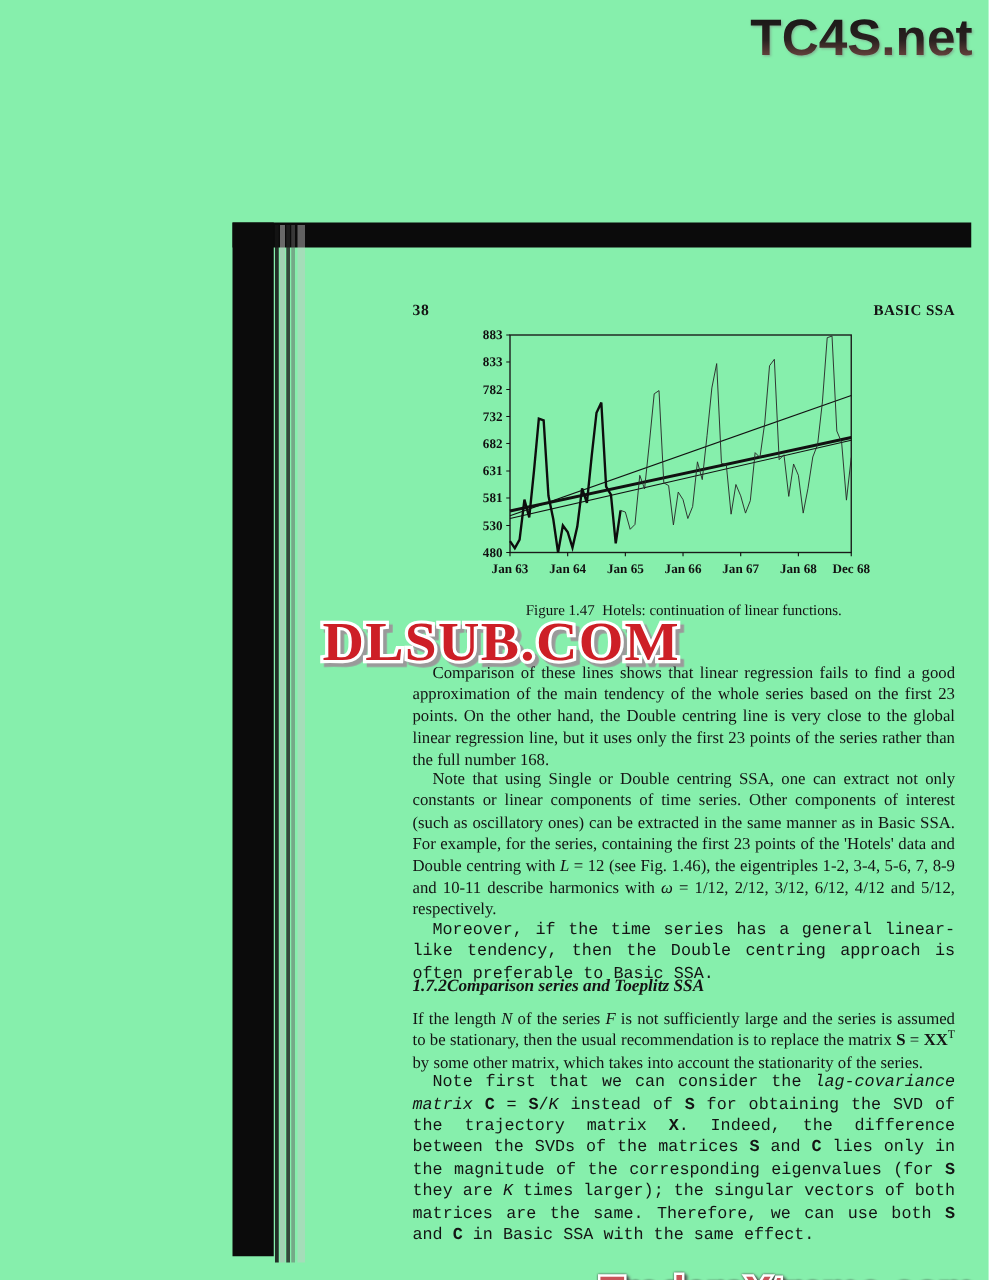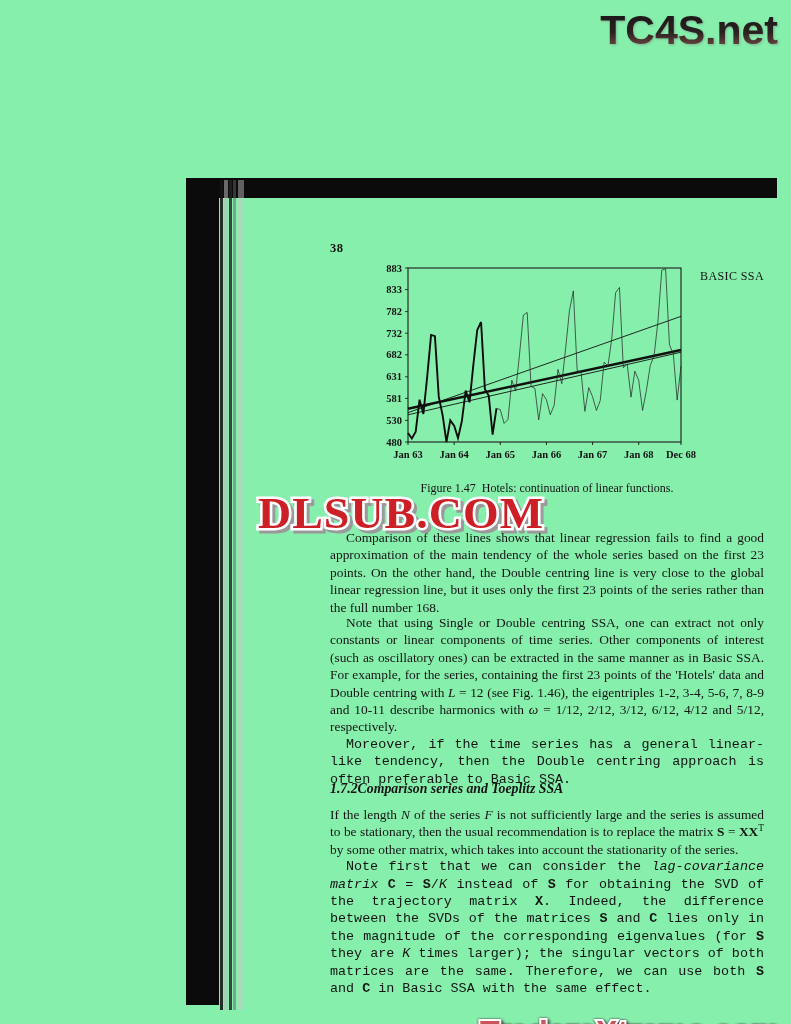--- a/index.html
+++ b/index.html
@@ -22,21 +22,21 @@
   .s1 { left:1px;  width:3px; background:#151515; opacity:.88; }
   .s2 { left:5px;  width:4px; background:#b9b9b9; opacity:.55; }
   .s3 { left:10px; width:3px; background:#232323; opacity:.82; }
   .s4 { left:14px; width:3px; background:#666666; opacity:.5; }
   .s5 { left:19px; width:6px; background:#c9c9c9; opacity:.45; }
 
   
   .runhead { position:absolute; left:330px; top:241px; width:434px;
     display:flex; justify-content:space-between; font-size:12.5px; }
   .runhead .pno   { font-weight:bold; letter-spacing:.5px; }
-  .runhead .title { font-weight:normal; letter-spacing:.4px; font-size:12px;margin-top:28px; }
+  .runhead .title { font-weight:bold; letter-spacing:.4px; font-size:12px; }
 
   .chart-wrap { position:absolute; left:376px; top:259px; width:322px; height:210px; }
   .chart-wrap svg { display:block; }
 
   .figcaption { position:absolute; left:330px; top:481px; width:434px;
     text-align:center; font-size:12px; }
   .figcaption .pre { font-style:normal; }
   .figcaption .it  { }
 
   .textblock { position:absolute; left:330px; width:434px;

